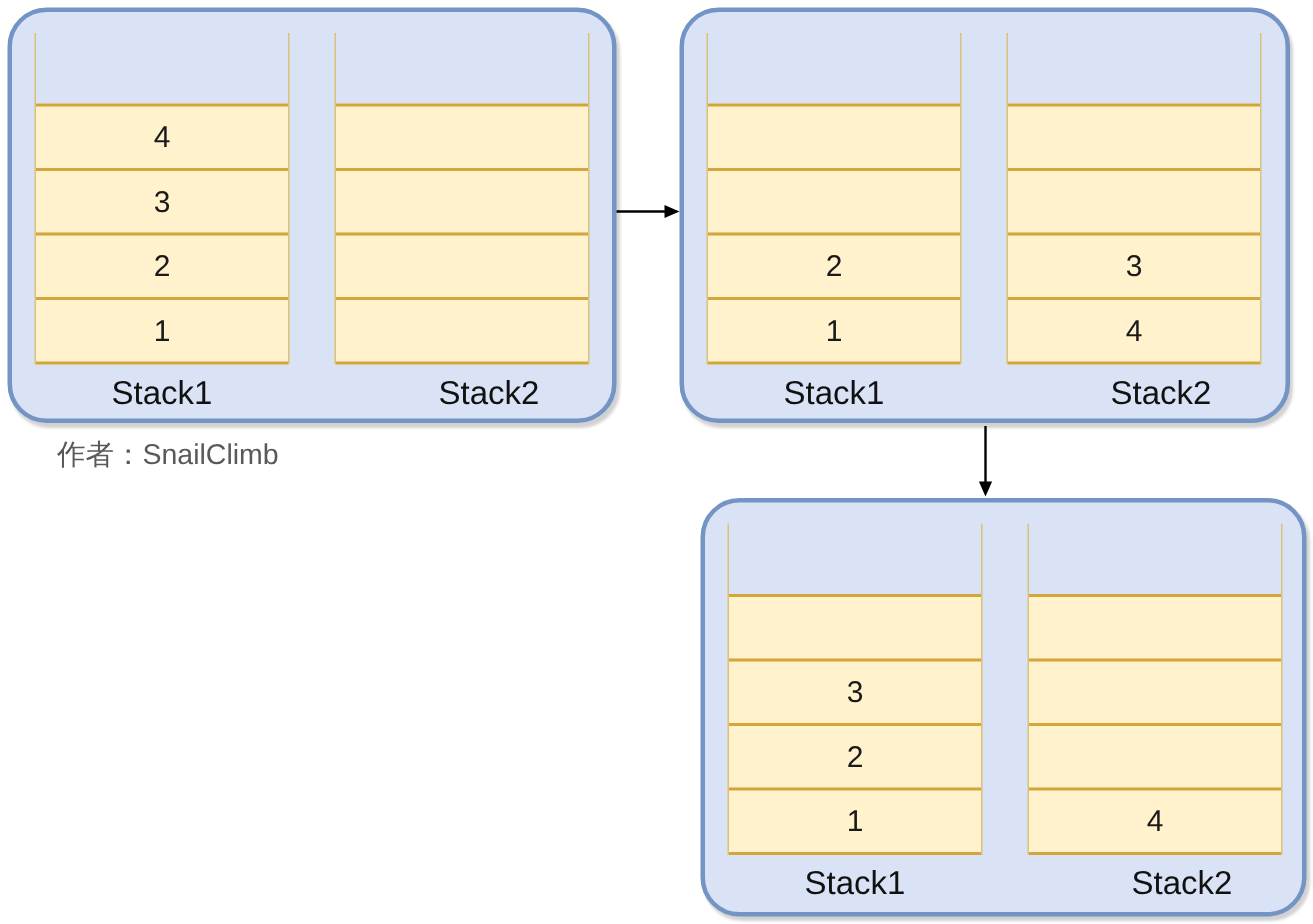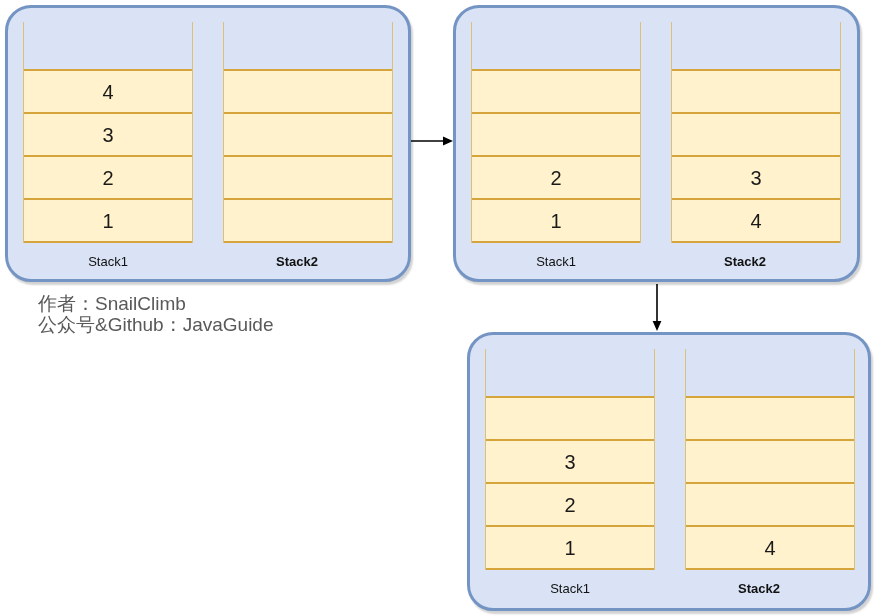--- a/index.html
+++ b/index.html
@@ -57,27 +57,27 @@
     font-size: 20px;
     color: var(--value-text, #1a1a1a);
     line-height: 1;
   }
 
   .stack-label {
     position: absolute;
     top: 244px;
     width: 170px;
     text-align: center;
-    font-size: 13px;
+    font-size: 22px;
     line-height: 20px;
     color: var(--label-text, #111111);
     white-space: nowrap;
   }
   .stack-label.l1 { left: 15px; }
-  .stack-label.l2 { left: 204px; font-weight: bold; }
+  .stack-label.l2 { left: 233px; }
 
   
   .caption {
     position: absolute;
     left: 38px;
     top: 293px;
     font-size: 19px;
     line-height: 21px;
     color: var(--caption-text, #595959);
     white-space: nowrap;
@@ -194,21 +194,20 @@
     <div class="cell last">
         <span class="num">4</span>
       </div>
   </div>
   <div class="stack-label l1">Stack1</div>
   <div class="stack-label l2">Stack2</div>
 </div>
 
 <div class="caption">
   <div>作者：SnailClimb</div>
-  <div>公众号&amp;Github：JavaGuide</div>
 </div>
 
 <svg class="arrows" viewBox="0 0 875 616" xmlns="http://www.w3.org/2000/svg">
   <g>
     <line x1="411" y1="141" x2="444" y2="141" stroke="#000000" stroke-width="1.6"></line>
     <polygon points="453,141 443,136.6 443,145.4" fill="#000000"></polygon>
   </g>
   <g>
     <line x1="657" y1="284" x2="657" y2="322" stroke="#000000" stroke-width="1.6"></line>
     <polygon points="657,331 652.6,321 661.4,321" fill="#000000"></polygon>

